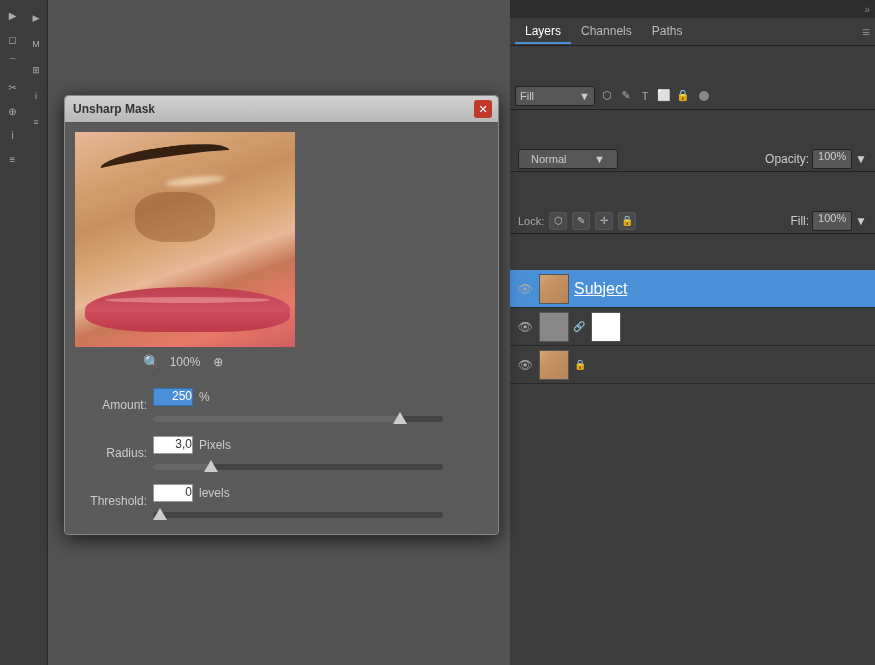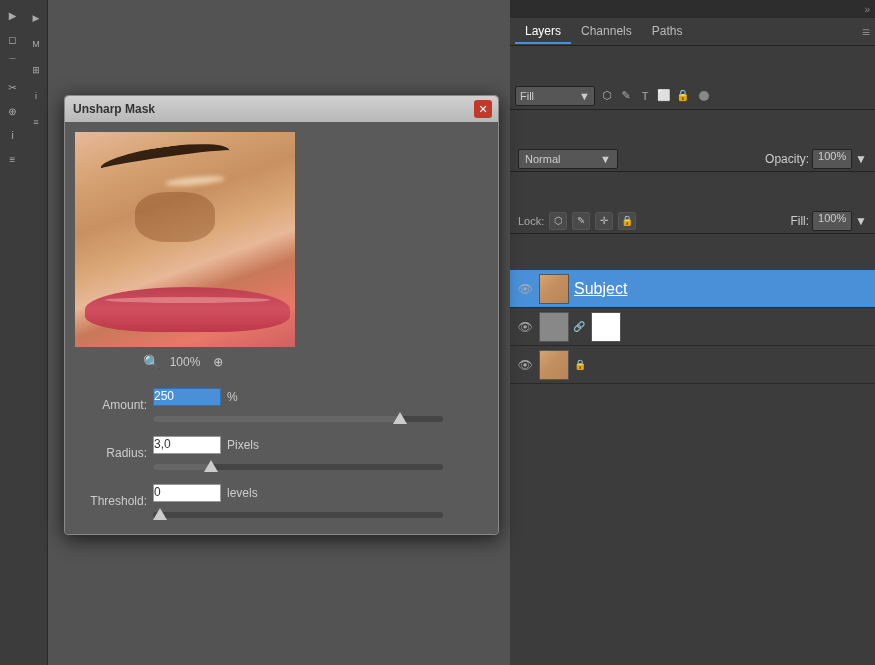--- a/index.html
+++ b/index.html
@@ -160,21 +160,21 @@
       gap: 6px;
       border-bottom: 1px solid #222;
     }
 
     .blend-dropdown {
       background: #565656;
       border: 1px solid #222;
       color: #ccc;
       font-size: 11px;
       height: 20px;
-      padding: 0 6px;
+      padding: 0 12px;
       width: 100px;
       display: flex;
       align-items: center;
       justify-content: space-between;
       cursor: pointer;
       border-radius: 2px;
     }
 
     .opacity-section {
       display: flex;
@@ -460,27 +460,27 @@
 
     .param-label {
       width: 72px;
       text-align: right;
       color: #ccc;
       font-size: 12px;
       margin-top: 16px;
     }
 
     .param-input {
-      width: 68px;
+      width: 40px;
       height: 18px;
       background: #4a90d9;
       border: 1px solid #3370b0;
       color: #fff;
       font-size: 12px;
-      text-align: left;
+      text-align: right;
       border-radius: 1px;
     }
 
     .param-input.white-bg {
       background: #fff;
       color: #333;
       border: 1px solid #999;
     }
 
     .param-unit {

